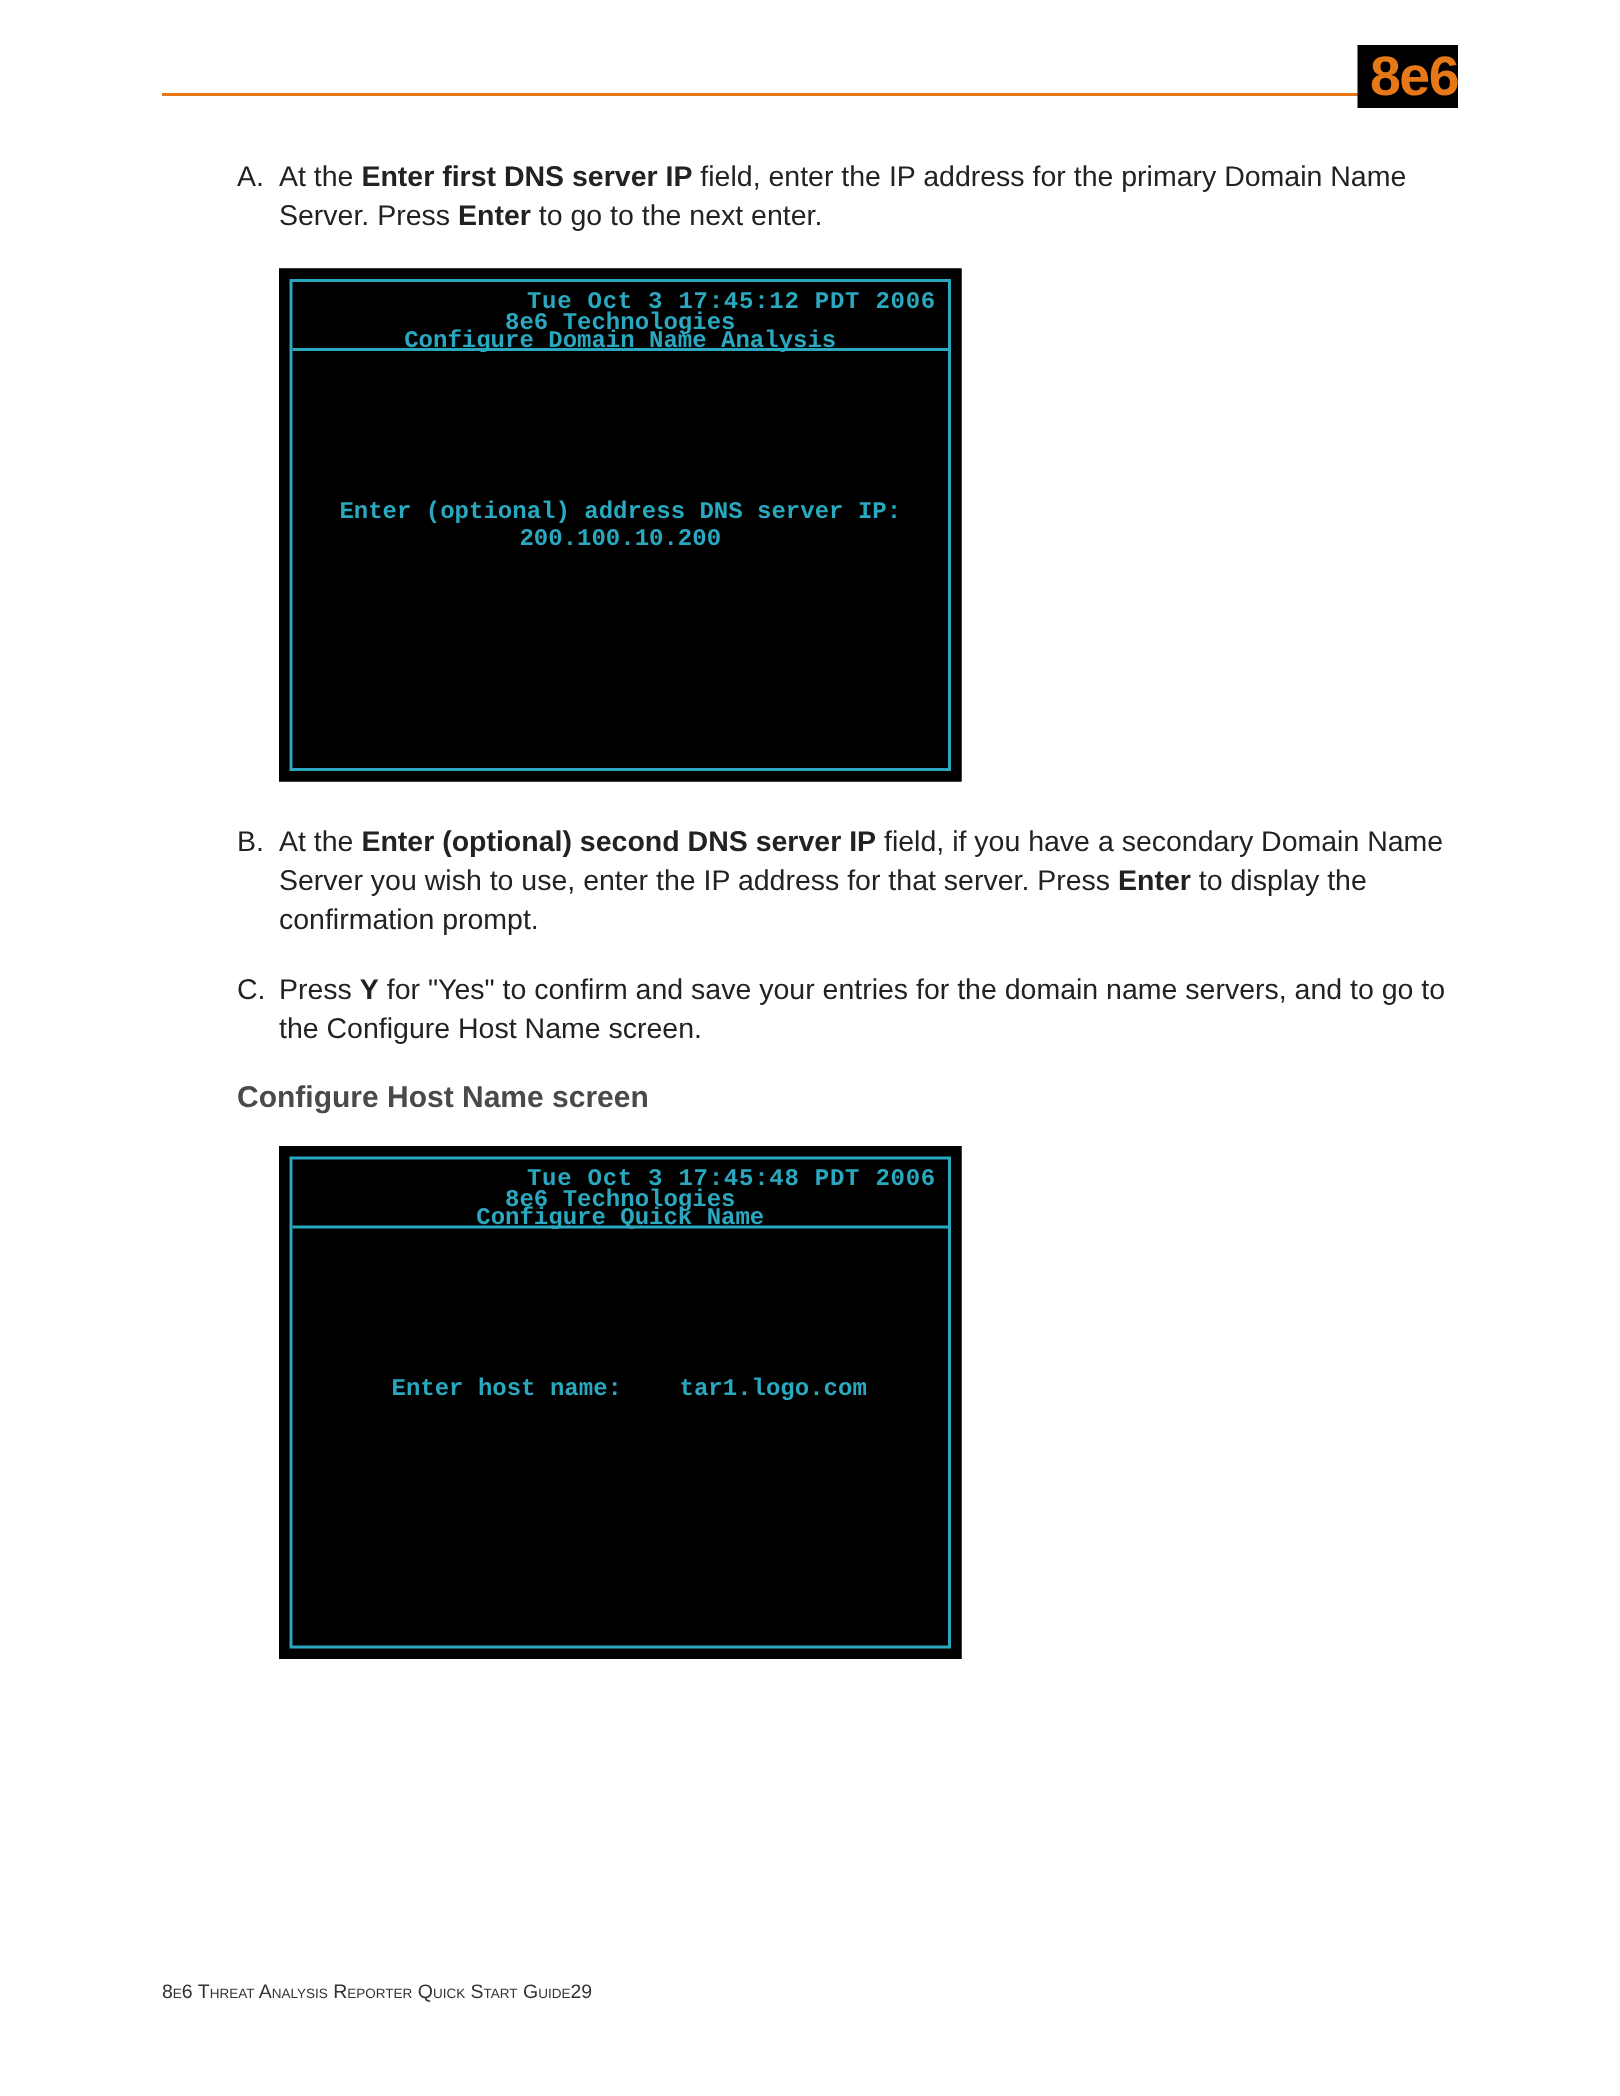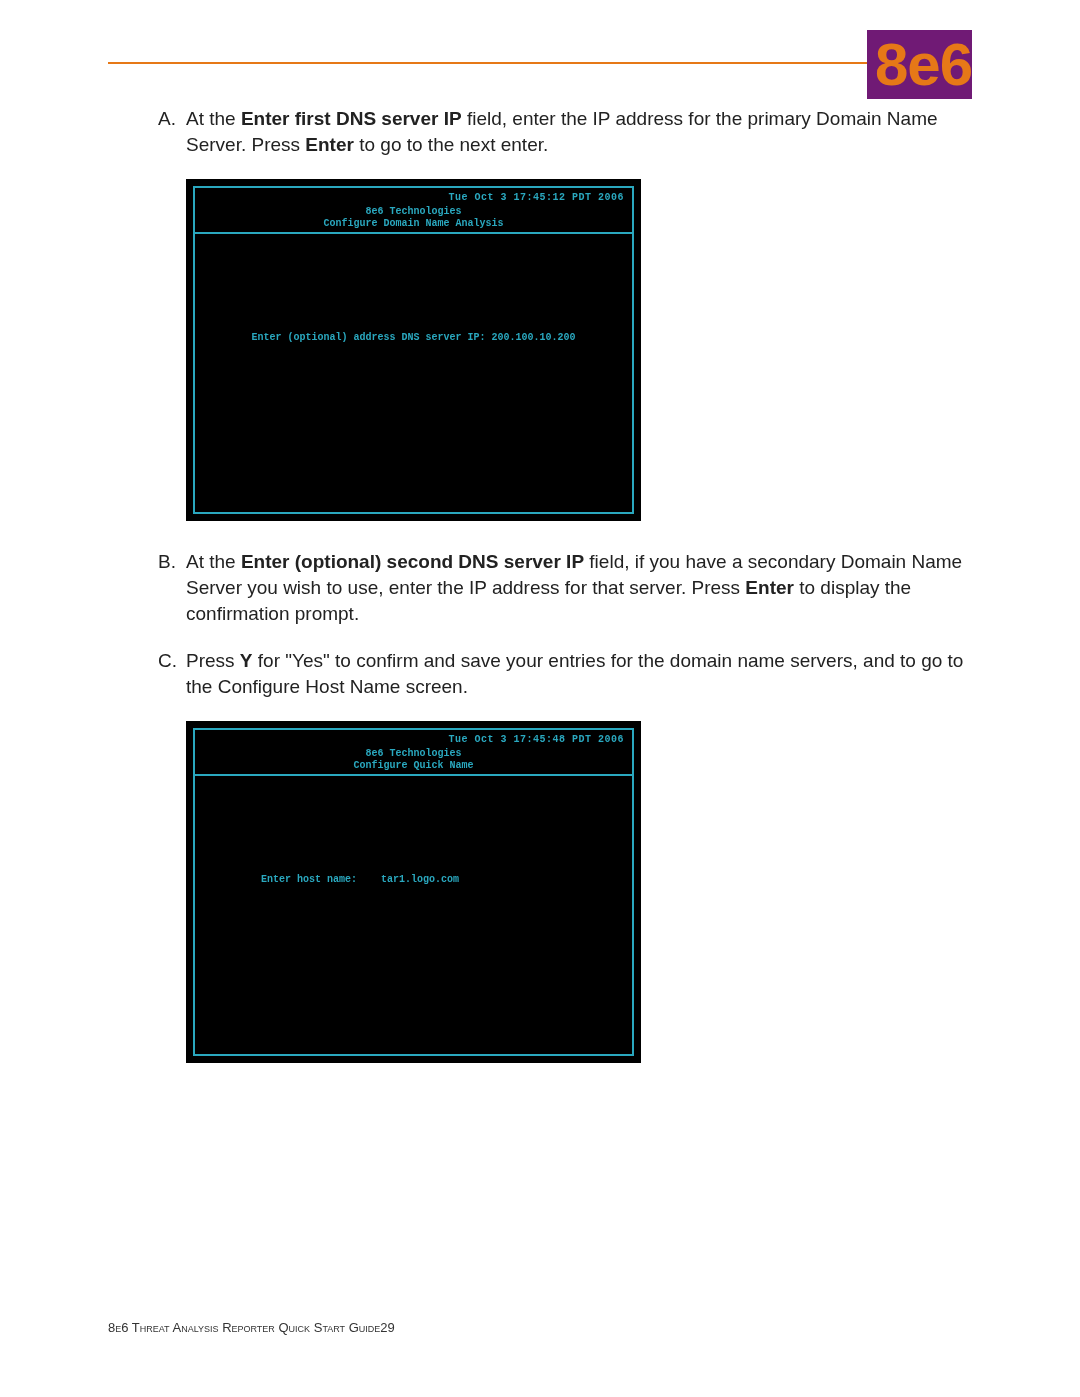--- a/index.html
+++ b/index.html
@@ -16,24 +16,24 @@
     left: 108px;
     right: 108px;
     top: 62px;
     height: 2px;
     background: #e67817;
   }
   .logo {
     position: absolute;
     right: 108px;
     top: 30px;
-    font-size: 60px;
+    font-size: 37px;
     font-weight: bold;
     color: #e67817;
-    background: #701a75;
+    background: #000000;
     padding-left: 8px;
     letter-spacing: -1px;
     font-family: Arial, sans-serif;
   }
   .content {
     position: absolute;
     left: 158px;
     right: 108px;
     top: 106px;
   }
@@ -62,21 +62,21 @@
     border: 1px solid #000;
     padding: 6px;
     font-family: "Courier New", monospace;
   }
   .term-inner {
     width: 100%;
     height: 100%;
     border: 2px solid #2aa8bf;
     position: relative;
     color: #2aa8bf;
-    font-size: 10px;
+    font-size: 16px;
     font-weight: bold;
   }
   .term-time {
     position: absolute;
     top: 4px;
     right: 8px;
     letter-spacing: 0.5px;
   }
   .term-title1 {
     position: absolute;
@@ -164,20 +164,21 @@
     </div>
   </div>
 
   <div class="step">
     <div class="step-letter">C.</div>
     <div class="step-body">
       <span>Press </span><span class="bold">Y</span><span> for "Yes" to confirm and save your entries for the domain name servers, and to go to the Configure Host Name screen.</span>
     </div>
   </div>
 
+  <div class="section-heading">Configure Host Name screen</div>
 
   <div class="terminal-wrap">
     <div class="terminal">
       <div class="term-inner">
         <div class="term-time">Tue Oct  3 17:45:48 PDT 2006</div>
         <div class="term-title1">8e6 Technologies</div>
         <div class="term-title2">Configure Quick Name</div>
         <div class="term-hr"></div>
         <div class="term-prompt-left">
           <span>Enter host name:</span>&nbsp;&nbsp;&nbsp;&nbsp;<span>tar1.logo.com</span>

